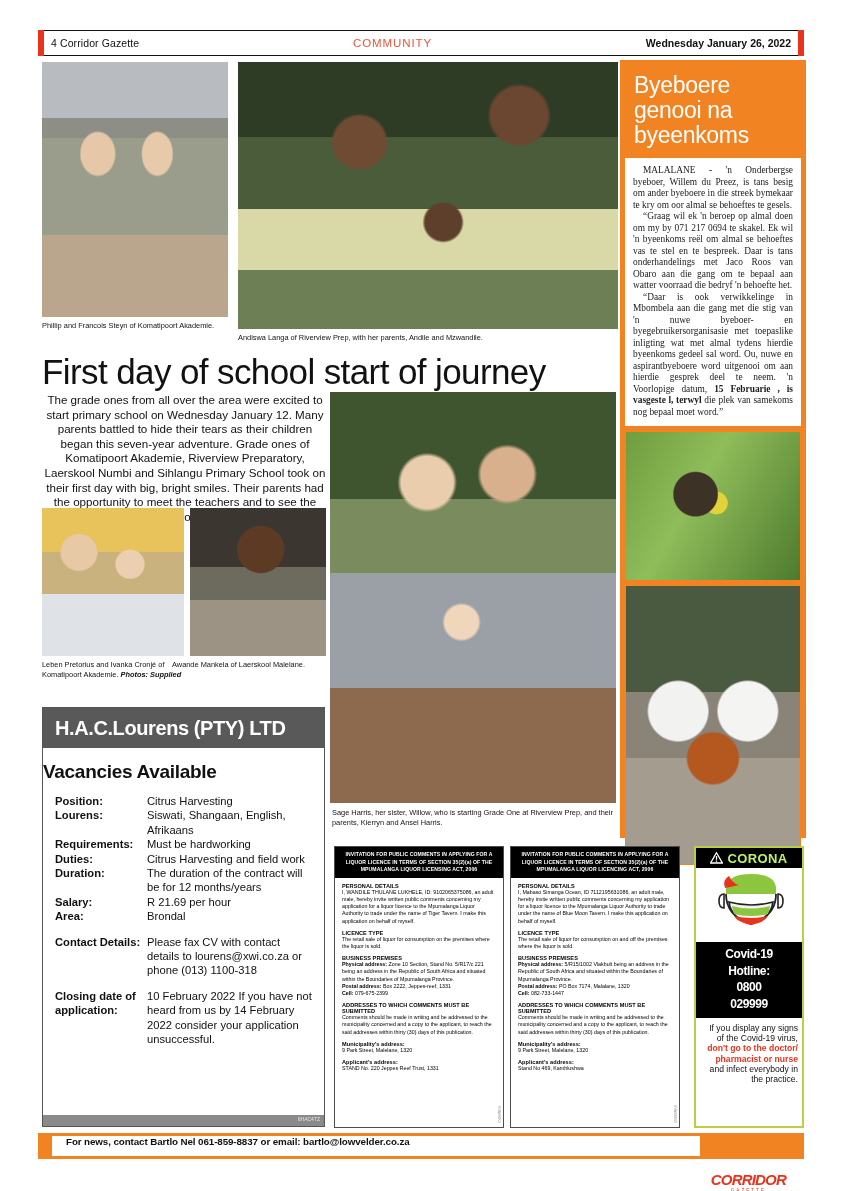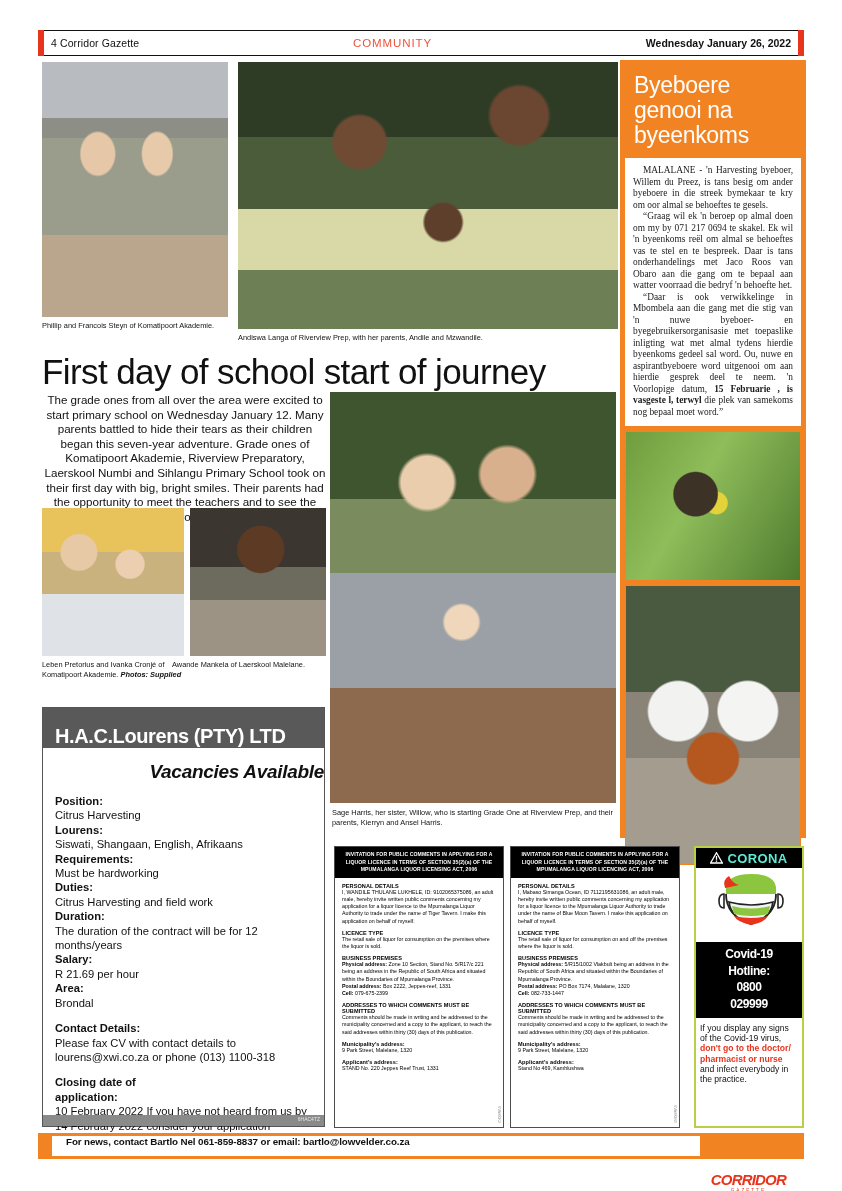--- a/index.html
+++ b/index.html
@@ -77,25 +77,25 @@
   .side-body { background:#fff; padding:7px 8px 8px 8px; }
   .side-body p { font-family:"Liberation Serif", serif; font-size:9.4px; line-height:11.5px;
                  color:#1a1a1a; text-indent:10px; text-align:justify; }
   .side-body p b { font-weight:bold; }
   .side-pic { height:150px; margin-top:5px; border:1px solid #f28322; }
   .side-pic2 { height:280px; margin-top:4px; border:1px solid #f28322; }
 
   
   .ad { position:absolute; left:42px; top:707px; width:283px; height:420px;
         background:#fff; border:1px solid #555; }
-  .ad-head { background:#595959; height:40px; display:flex; align-items:flex-end; padding-left:12px; }
+  .ad-head { background:#595959; height:40px; display:flex; align-items:center; padding-left:12px; }
   .ad-head span { color:#fff; font-size:20px; font-weight:bold; letter-spacing:-.4px; }
-  .ad-title { text-align:right; font-size:19px; font-weight:bold; color:#111; margin:13px 0 11px; letter-spacing:-.3px;font-style:italic;}
+  .ad-title { text-align:left; font-size:19px; font-weight:bold; color:#111; margin:13px 0 11px; letter-spacing:-.3px;}
   .ad-rows { padding:0 10px 0 12px; }
-  .ad-row { display:flex; font-size:11.2px; line-height:14.4px; color:#111;flex-direction:column; }
+  .ad-row { display:flex; font-size:11.2px; line-height:14.4px; color:#111; }
   .ad-row .k { width:92px; font-weight:bold; flex:none; }
   .ad-row .v { flex:1; }
   .ad-gap { height:11px; }
   .ad-foot { position:absolute; left:0; bottom:0; width:100%; height:11px; background:#8a8a8a; }
   .ad-foot em { position:absolute; right:4px; top:1px; font-size:5px; color:#e7e7e7; font-style:normal; }
 
   
   .notice { position:absolute; background:#fff; border:1px solid #4d4d4d; }
   .n-head { background:#000; color:#fff; text-align:center; font-size:5.1px; font-weight:bold;
             line-height:7.6px; padding:4px 6px; letter-spacing:.1px; }
@@ -104,26 +104,26 @@
   .n-h:first-child { margin-top:0; }
   .n-p { font-size:5.3px; line-height:7.2px; color:#000; }
   .n-p b { font-weight:bold; }
   .n-side { position:absolute; right:1px; bottom:4px; font-size:4px; color:#9a9a9a;
             writing-mode:vertical-rl; }
   .notice.blur .n-body, .notice.blur .n-head { filter: blur(.22px); }
 
   
   .corona { position:absolute; left:694px; top:846px; width:110px; height:282px;
             background:#fff; border:2px solid #b9cf45; }
-  .cor-head { background:#000; color:#5eead4; height:20px; display:flex; align-items:center;
+  .cor-head { background:#000; color:#bef264; height:20px; display:flex; align-items:center;
               justify-content:center; gap:4px; font-size:13px; font-weight:bold; letter-spacing:.4px;}
   .cor-face { height:74px; position:relative; background:#fff; overflow:hidden; }
   .cor-hot { background:#000; color:#fff; text-align:center; padding:4px 0 6px; }
   .cor-hot div { font-size:12px; font-weight:bold; line-height:16.5px; letter-spacing:-.4px;}
-  .cor-txt { font-size:8.6px; line-height:10.2px; text-align:left; color:#111; padding:5px 4px 0; }
+  .cor-txt { font-size:8.6px; line-height:10.2px; text-align:right; color:#111; padding:5px 4px 0; }
   .cor-txt .red { color:#e8341c; font-weight:bold; }
 
   
   .footer { position:absolute; left:38px; top:1133px; width:766px; height:26px; background:#f28322; }
   .foot-white { position:absolute; left:14px; top:3px; width:648px; height:20px; background:#fff;
                 display:flex; padding-left:14px; }
   .foot-white span { font-size:9.8px; font-weight:bold; color:#111; letter-spacing:-.1px;}
   .foot-logo { position:absolute; right:18px; top:2px; text-align:center;margin-top:36px; }
   .foot-logo .c { font-size:15px; font-weight:bold; color:#e8341c; letter-spacing:-.8px; font-style:italic;}
   .foot-logo .g { font-size:4.6px; color:#e8341c; letter-spacing:2px; }
@@ -159,21 +159,21 @@
   </div>
 
   <div class="photo ph-d" style="left:190px;top:508px;width:136px;height:148px;"></div>
   <div class="cap" style="left:172px;top:660px;width:136px;">Awande Mankela of Laerskool Malelane.</div>
 
   <div class="side-wrap">
     <div class="side-head">
       <h1>Byeboere genooi na byeenkoms</h1>
     </div>
     <div class="side-body">
-      <p>MALALANE - 'n Harvesting byeboer, Willem du Preez, is tans besig om ander byeboere in die streek bymekaar te kry om oor almal se behoeftes te gesels.</p>
+      <p>MALALANE - 'n Onderbergse byeboer, Willem du Preez, is tans besig om ander byeboere in die streek bymekaar te kry om oor almal se behoeftes te gesels.</p>
       <p>“Graag wil ek 'n beroep op almal doen om my by 071 217 0694 te skakel. Ek wil 'n byeenkoms reël om almal se behoeftes vas te stel en te bespreek. Daar is tans onderhandelings met Jaco Roos van Obaro aan die gang om te bepaal aan watter voorraad die bedryf 'n behoefte het.</p>
       <p><span>“Daar is ook verwikkelinge in Mbombela aan die gang met die stig van 'n nuwe byeboer- en byegebruikersorganisasie met toepaslike inligting wat met almal tydens hierdie byeenkoms gedeel sal word. Ou, nuwe en aspirantbyeboere word uitgenooi om aan hierdie gesprek deel te neem. 'n Voorlopige datum, </span><b>15 Februarie , is vasgeste l, terwyl</b><span> die plek van samekoms nog bepaal moet word.”</span></p>
     </div>
     <div class="side-pic ph-bee"></div>
     <div class="side-pic2 ph-hive"></div>
   </div>
 
   <div class="ad">
     <div class="ad-head">
       <span>H.A.C.Lourens (PTY) LTD</span>

